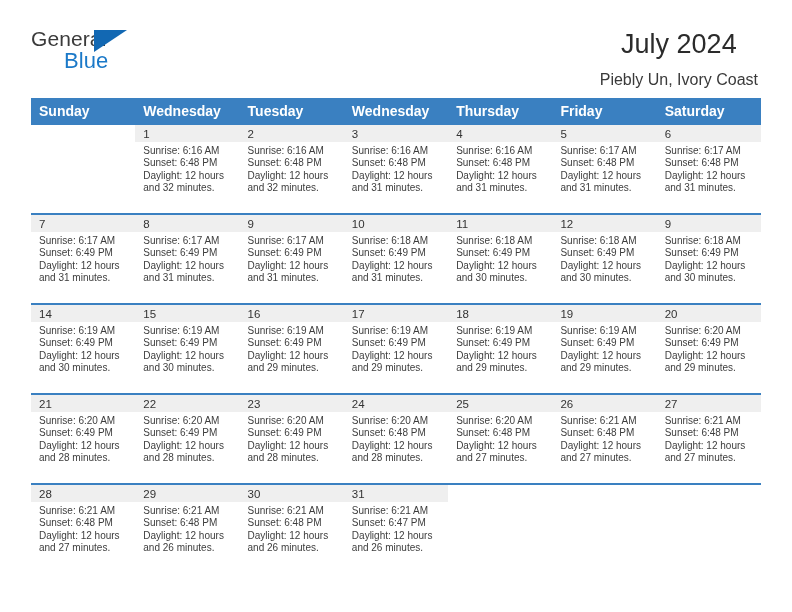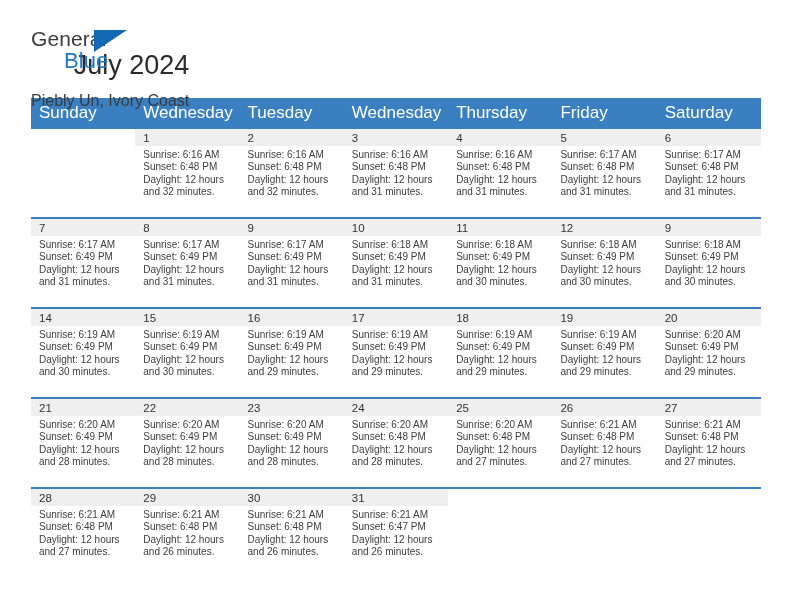--- a/index.html
+++ b/index.html
@@ -16,21 +16,20 @@
     overflow: hidden;
   }
 
   
   .top {
     display: flex;
     align-items: flex-start;
     justify-content: space-between;
     padding: 28px 34px 0 31px;
     height: 98px;
-    flex-direction: column;
   }
   .logo {
     position: relative;
     width: 115px;
     height: 56px;
     line-height: 1;
   }
   .logo-general {
     font-size: 21px;
     color: #3b3b3b;
@@ -47,21 +46,21 @@
   }
   .logo-tri {
     position: absolute;
     left: 63px;
     top: 2px;
     width: 0; height: 0;
     border-left: 33px solid #1268b3;
     border-bottom: 22px solid transparent;
   }
   .titles {
-    text-align: right;
+    text-align: center;
     padding-top: 2px;
   }
   .cal-title {
     font-size: 27px;
     color: #2b2b2b;
     line-height: 1.1;
     font-weight: normal;
     margin: 0;
   }
   .cal-sub {
@@ -73,22 +72,22 @@
   
   .cal {
     margin: 0 31px;
     width: 730px;
     border-collapse: collapse;
     table-layout: fixed;
   }
   .cal th {
     background: #3a80c1;
     color: #ffffff;
-    font-size: 17px;
-    font-weight: normal;
+    font-size: 14px;
+    font-weight: bold;
     text-align: left;
     padding: 5px 0 6px 8px;
     height: 22px;
   }
   .cal td {
     vertical-align: top;
     padding: 0;
     width: 104.28px;
     border-top: 2px solid #3a80c1;
     background: #ffffff;

